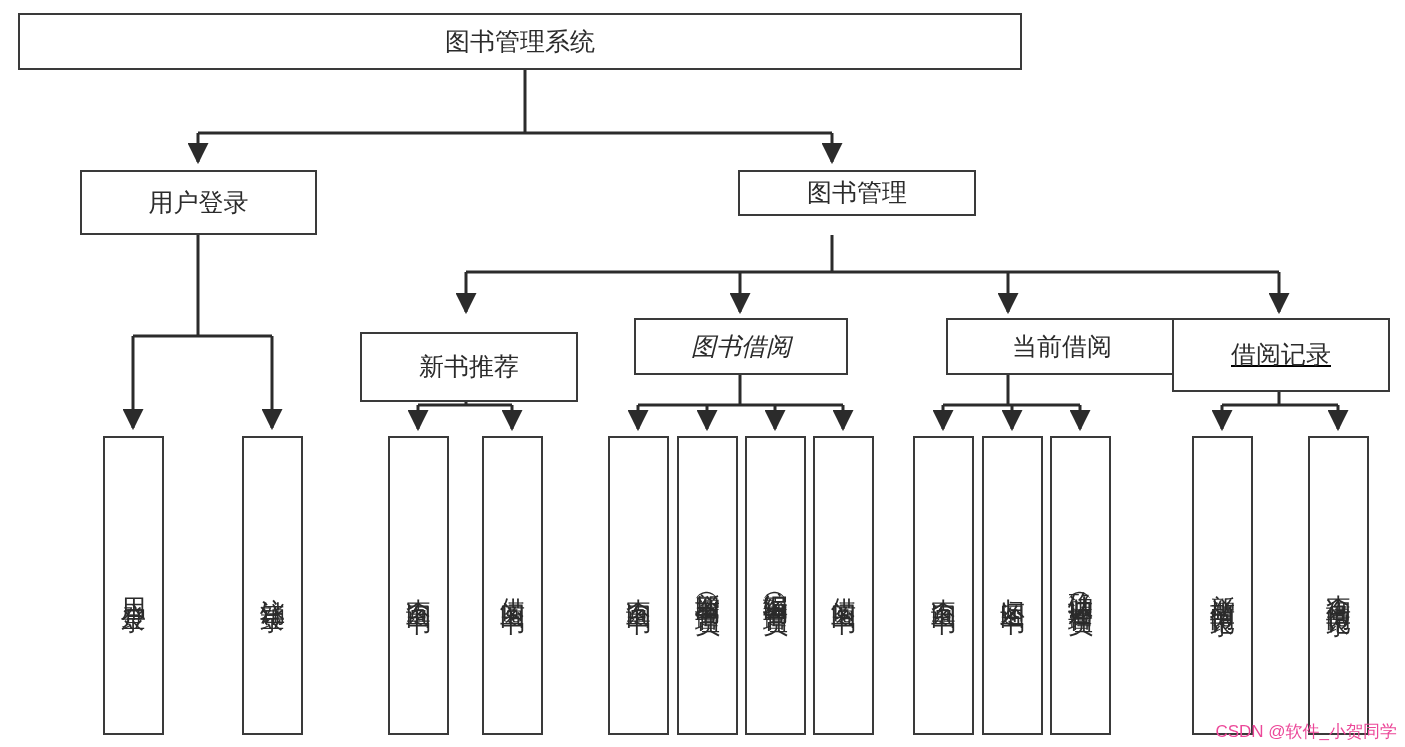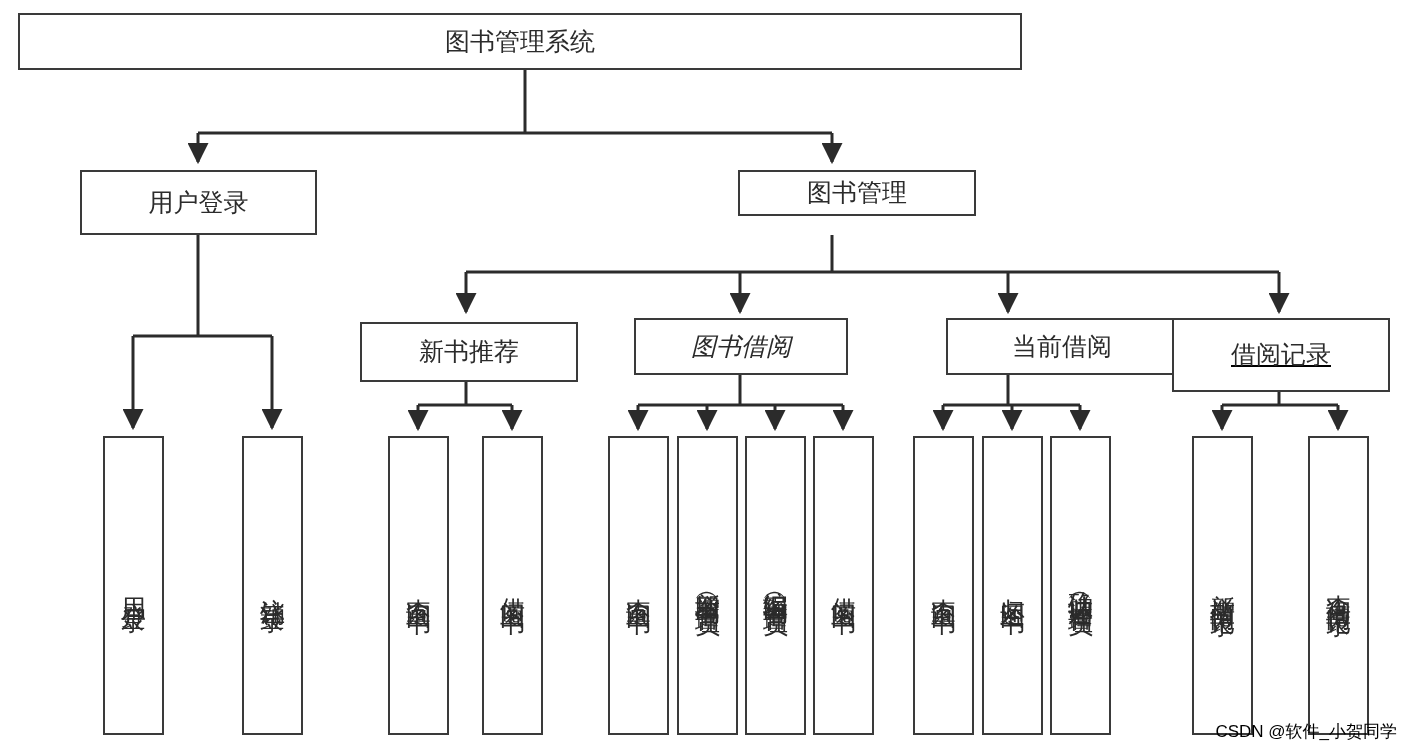--- a/index.html
+++ b/index.html
@@ -64,21 +64,21 @@
     white-space: nowrap;
   }
   .node.leaf.tall .node-label {
     letter-spacing: 3px;
   }
   .watermark {
     position: absolute;
     right: 8px;
     bottom: 4px;
     font-size: 17px;
-    color: #000000;
+    color: #ec4899;
     white-space: nowrap;
     z-index: 3;
     font-family: "Liberation Sans", "DejaVu Sans", sans-serif;
     margin-top: 20px;
   }
 </style>
 </head>
 <body>
 
 <div id="diagram-root">
@@ -137,21 +137,21 @@
     <span class="node-label">图书管理系统</span>
   </div>
 
   <div class="node horizontal" style="left:80px; top:170px; width:237px; height:65px;">
     <span class="node-label">用户登录</span>
   </div>
   <div class="node horizontal" style="left:712px; top:170px; width:238px; height:46px;margin-left:26px;">
     <span class="node-label">图书管理</span>
   </div>
 
-  <div class="node horizontal" style="left:360px; top:322px; width:218px; height:60px;">
+  <div class="node horizontal" style="left:360px; top:332px; width:218px; height:70px;">
     <span class="node-label">新书推荐</span>
   </div>
   <div class="node horizontal" style="left:634px; top:318px; width:214px; height:57px;font-style:italic;">
     <span class="node-label">图书借阅</span>
   </div>
   <div class="node horizontal" style="left:946px; top:318px; width:232px; height:57px;">
     <span class="node-label">当前借阅</span>
   </div>
   <div class="node horizontal" style="left:1172px; top:318px; width:218px; height:74px;text-decoration:underline;">
     <span class="node-label">借阅记录</span>

